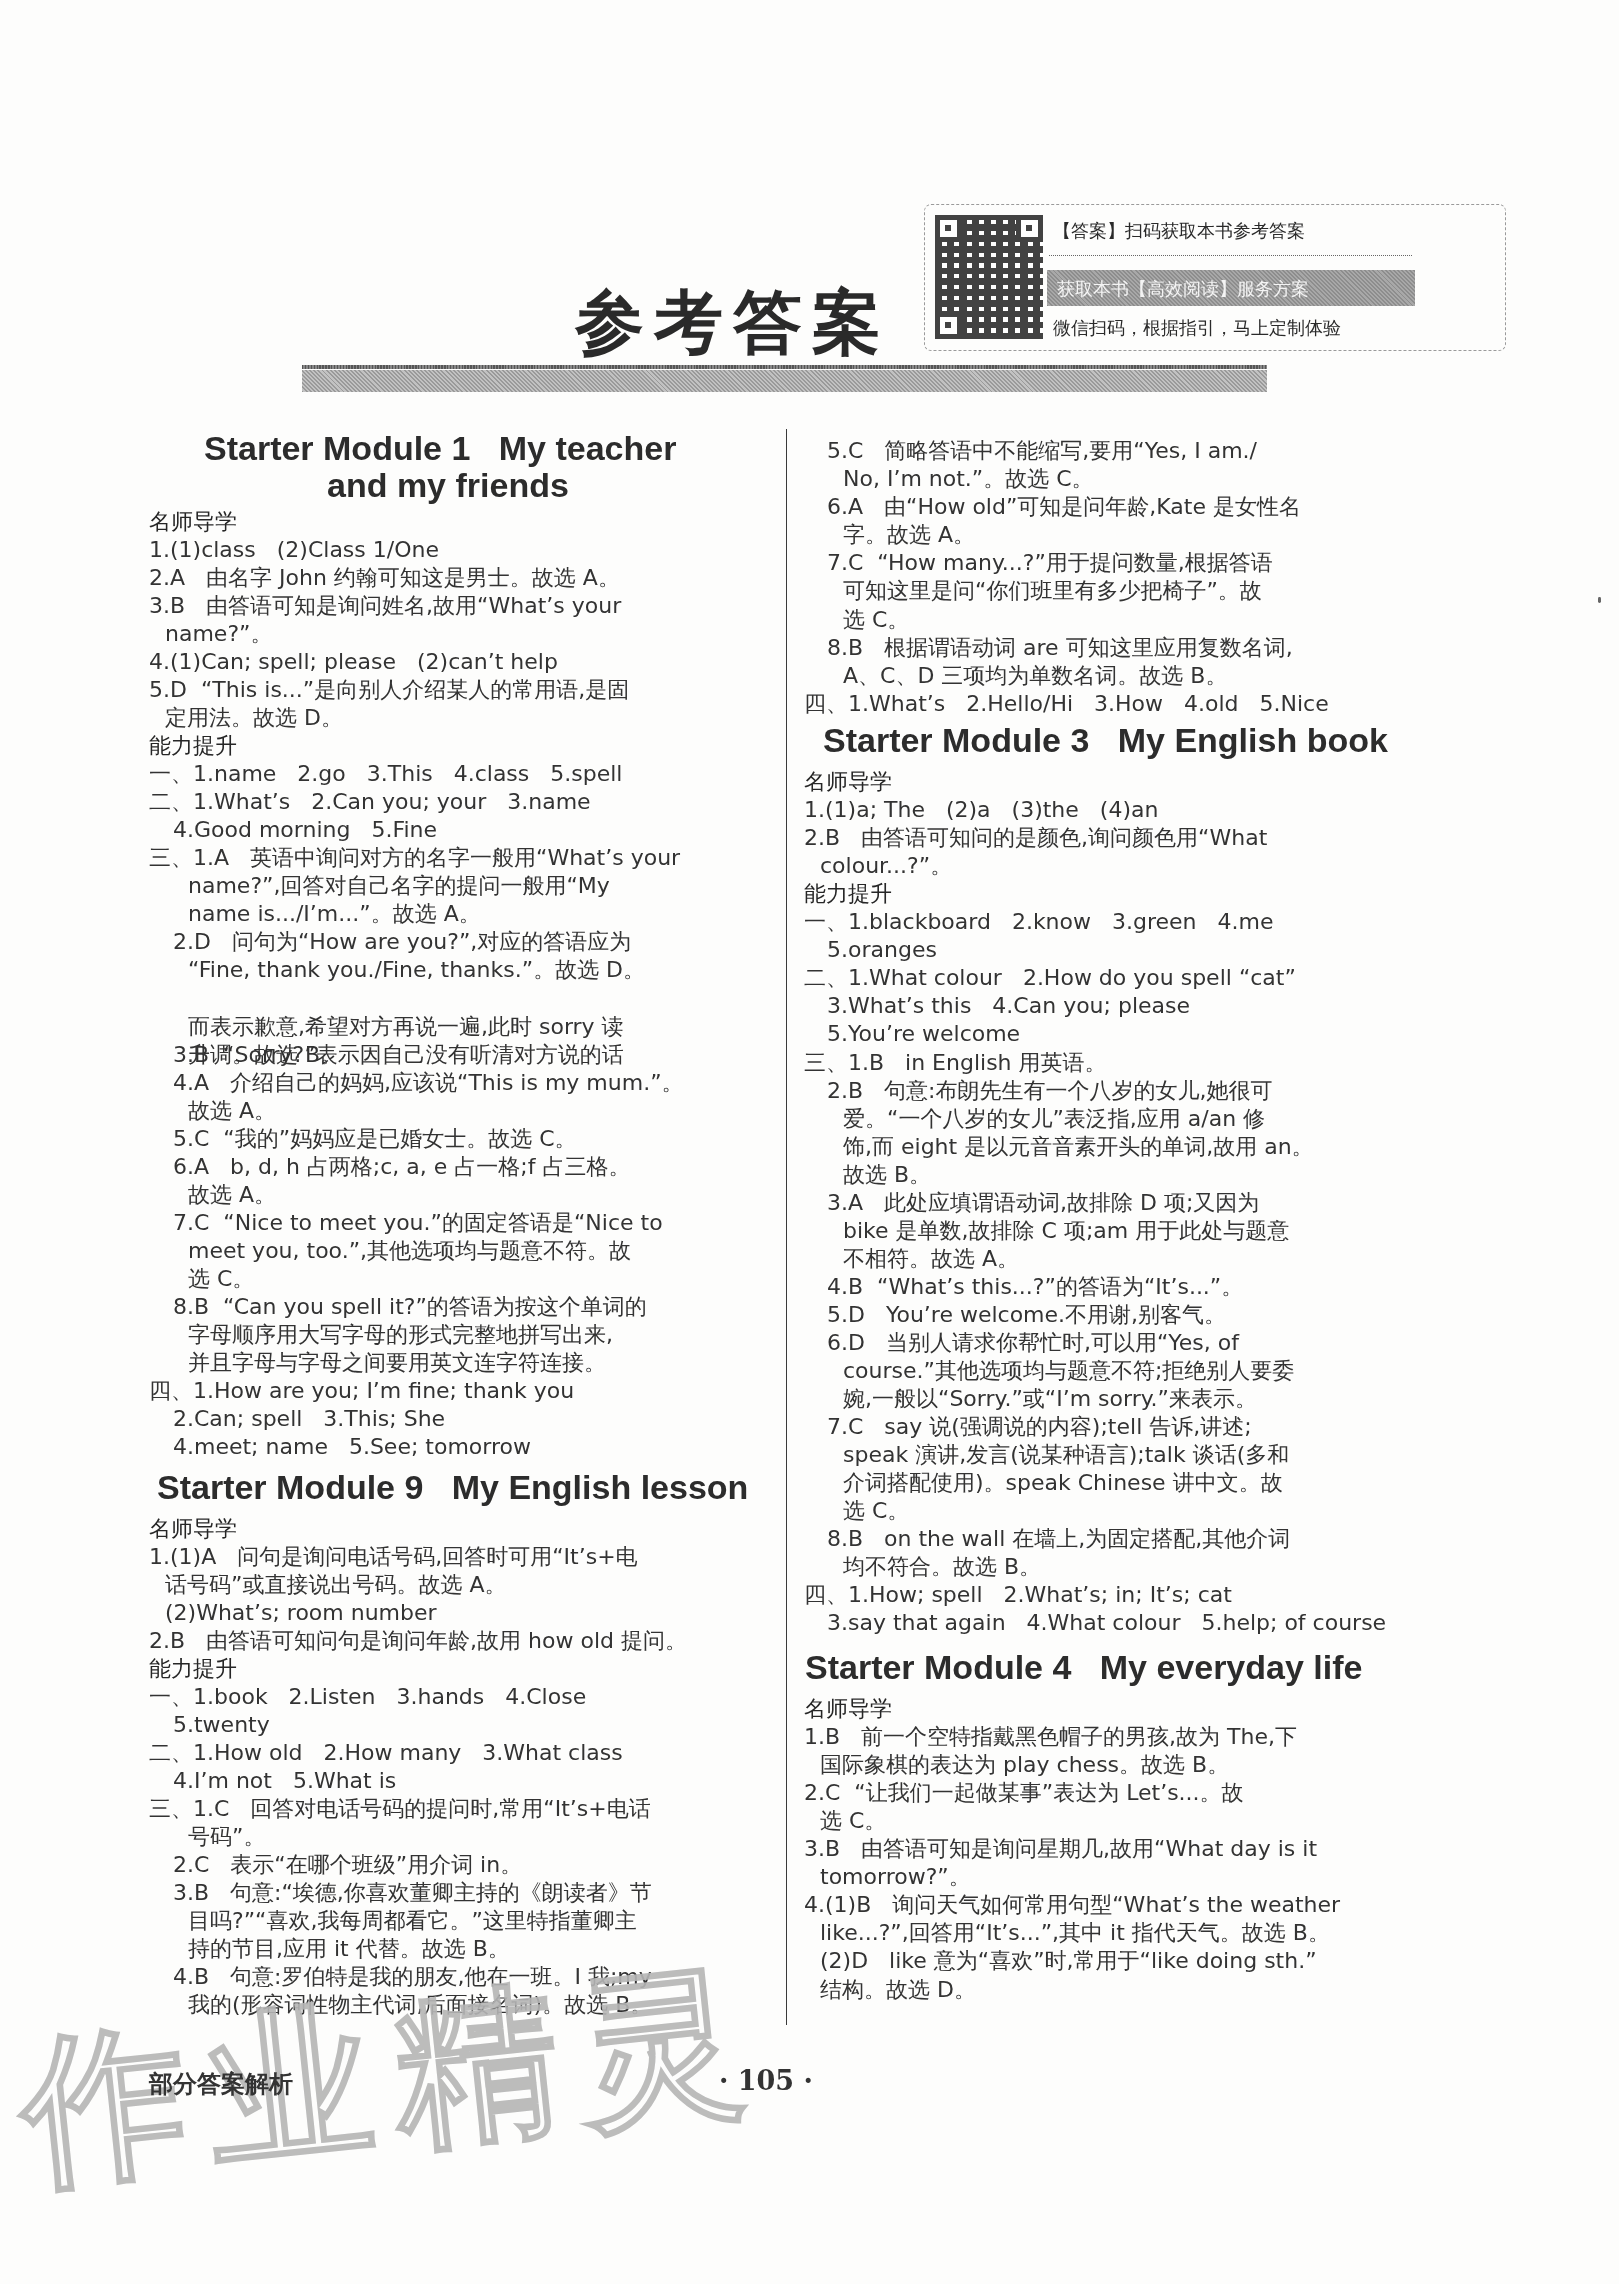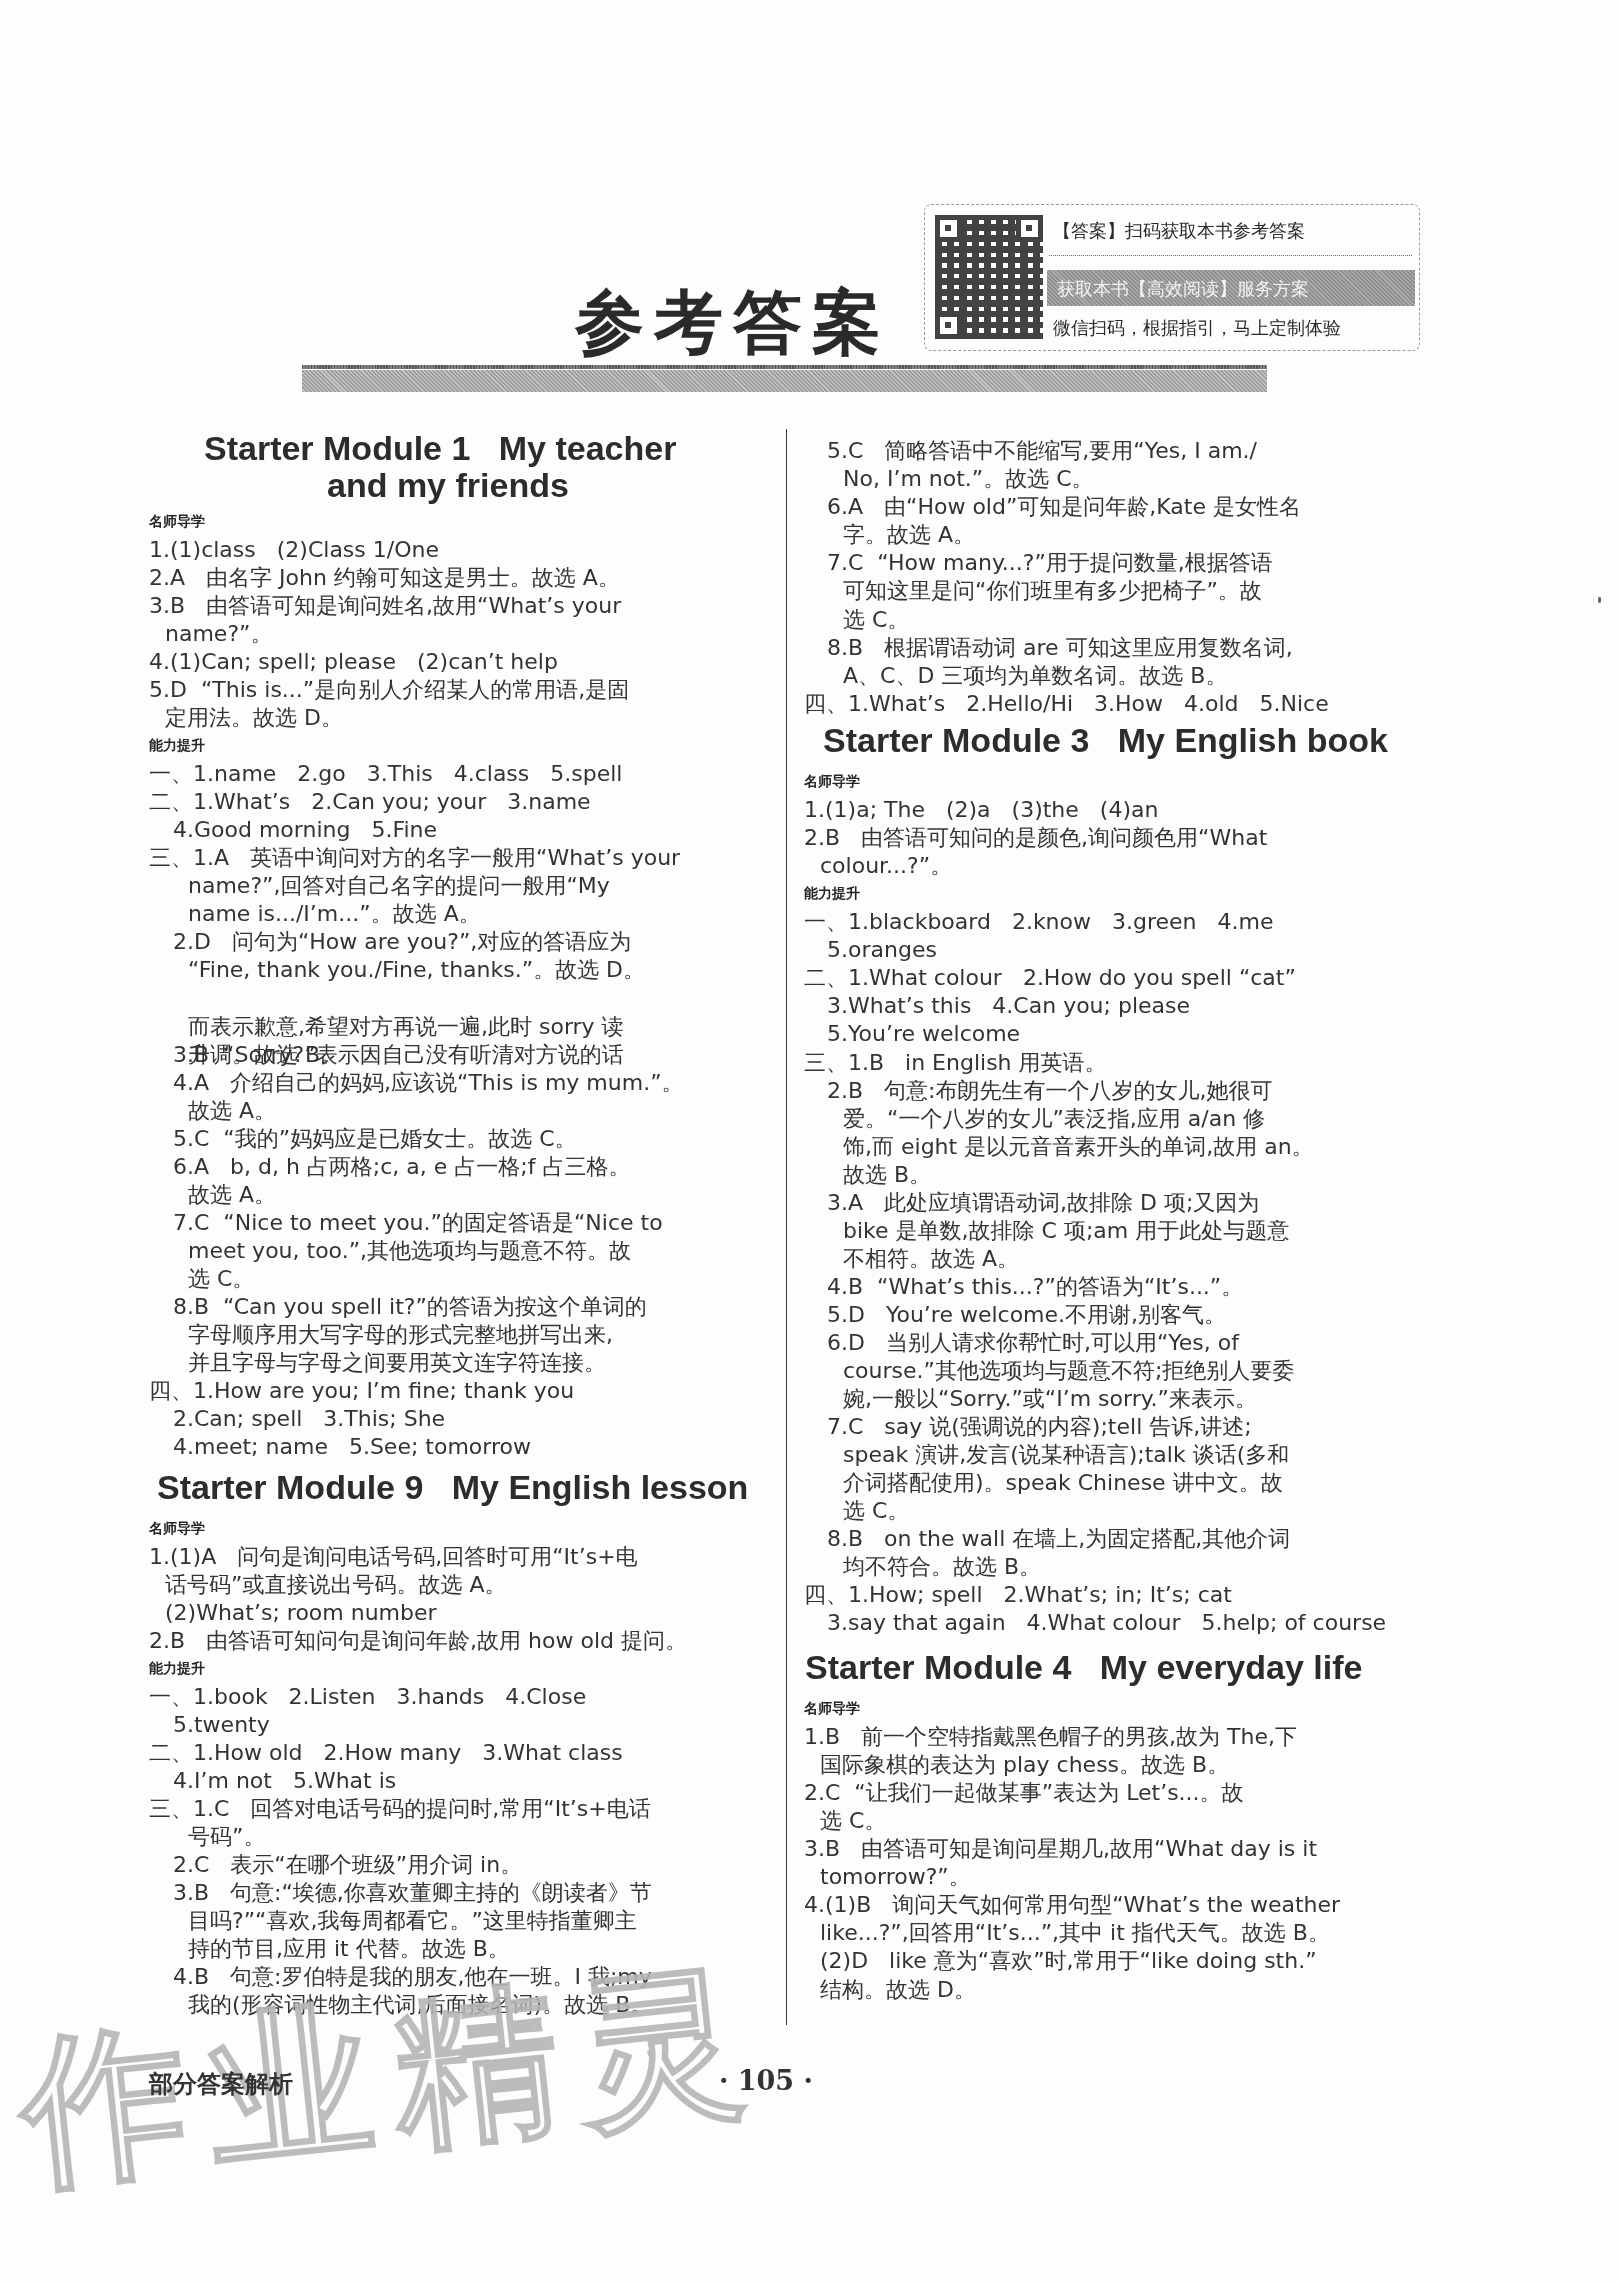--- a/index.html
+++ b/index.html
@@ -10,21 +10,21 @@
     color: #2b2b2b;
   }
 
   
   .page-title {
     position: absolute; left: 575px; top: 277px;
     font-family: "DejaVu Sans", sans-serif; font-weight: bold;
     font-size: 69px; letter-spacing: 10px; color: #2a2a2a;
   }
   .qr-box {
-    position: absolute; left: 924px; top: 204px; width: 496px; height: 147px;
+    position: absolute; left: 924px; top: 204px; width: 582px; height: 147px;
     border: 1.4px dashed #9a9a9a; border-radius: 7.2px; box-sizing: border-box;
   }
   .qr-code {
     position: absolute; left: 10px; top: 10px; width: 108px; height: 124px;
     background:
       repeating-linear-gradient(90deg, #222 0 7.2px, transparent 7.2px 12.2px),
       repeating-linear-gradient(0deg, #222 0 6.5px, transparent 6.5px 10.8px);
     background-color: #fff;
     opacity: 0.85;
   }
@@ -50,21 +50,21 @@
     background: repeating-linear-gradient(45deg, #9a9a9a 0 1.4px, #c2c2c2 1.4px 2.9px); }
 
   .col-divider { position: absolute; left: 786px; top: 429px; width: 1.4px; height: 1596px; background: #3a3a3a; }
 
   
   .line {
     position: absolute; white-space: pre; font-size: 22px; line-height: 27px;
     font-family: "DejaVu Sans", sans-serif; color: #333;
     transform-origin: left top;
   }
-  .sec-head { font-weight: bold; font-size: 14px; color: #262626; text-align: center; }
+  .sec-head { font-weight: normal; font-size: 22px; color: #262626; text-align: center; }
   .mod-title {
     position: absolute; white-space: pre; font-family: "Liberation Sans", sans-serif;
     font-weight: bold; font-size: 34px; line-height: 37px; color: #2c2c2c;
   }
 
   .footer-label { position: absolute; left: 149px; top: 2068px; font-size: 24px; font-weight: bold;
     font-family: "DejaVu Sans", sans-serif; color: #333; }
   .page-num { position: absolute; left: 719px; top: 2065px; font-size: 27px; font-weight: bold;
     font-family: "DejaVu Serif", serif; color: #333; }
 

